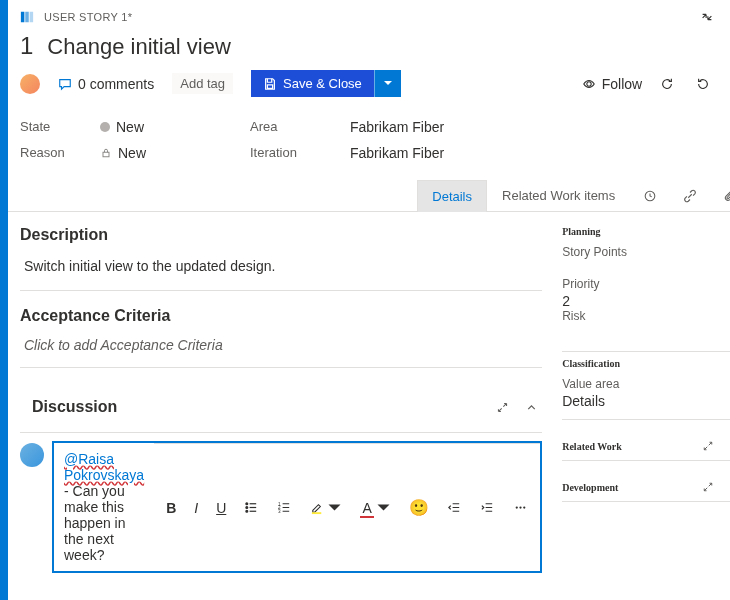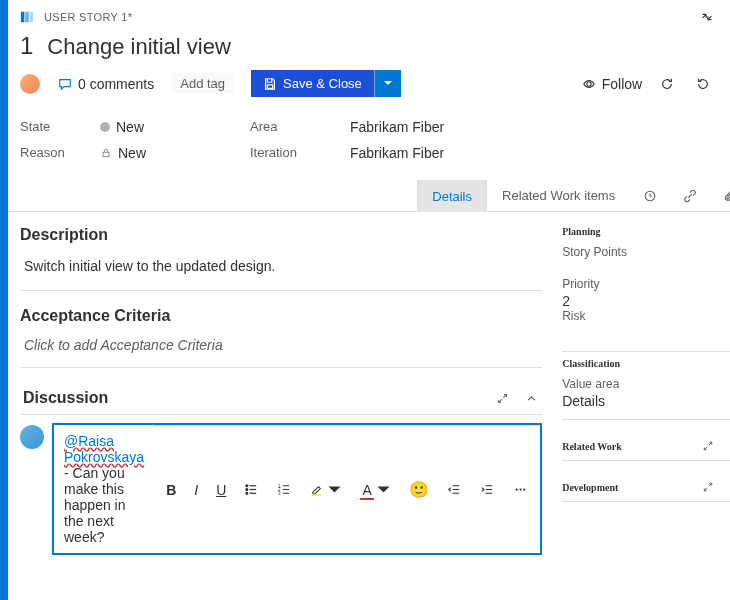--- a/index.html
+++ b/index.html
@@ -247,21 +247,21 @@
       <div class="main">
         <h3 class="sec-h">Description</h3>
         <div class="desc">Switch initial view to the updated design.</div>
         <hr class="divider">
 
         <h3 class="sec-h">Acceptance Criteria</h3>
         <div class="placeholder">Click to add Acceptance Criteria</div>
         <hr class="divider">
 
         <div class="sec-h-row">
-          <h3 class="sec-h" style="margin:3px">Discussion</h3>
+          <h3 class="sec-h" style="margin:12px">Discussion</h3>
           <div class="sec-actions">
             <button class="icon-btn">
               <svg viewBox="0 0 16 16" fill="none" stroke="currentColor" stroke-width="1.3">
                   <path d="M3 13L7 9 M3 13H6 M3 13V10"></path>
                   <path d="M13 3L9 7 M13 3H10 M13 3V6"></path>
                 </svg>
             </button>
             <button class="icon-btn">
               <svg viewBox="0 0 16 16" fill="none" stroke="currentColor" stroke-width="1.5">
                   <path d="M4 10l4-4 4 4"></path>

